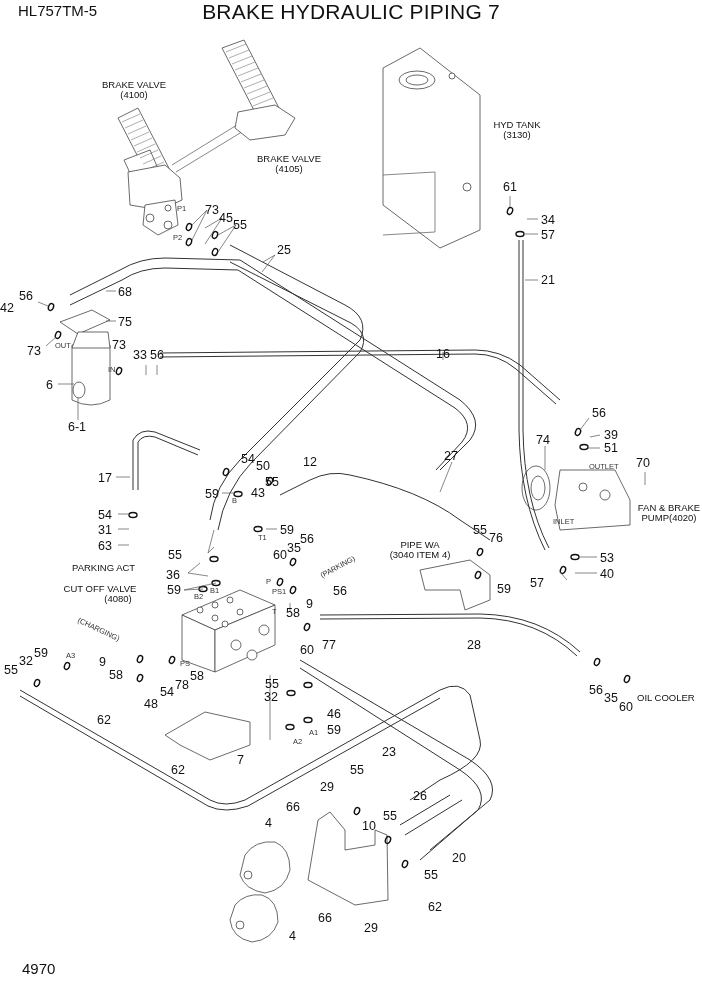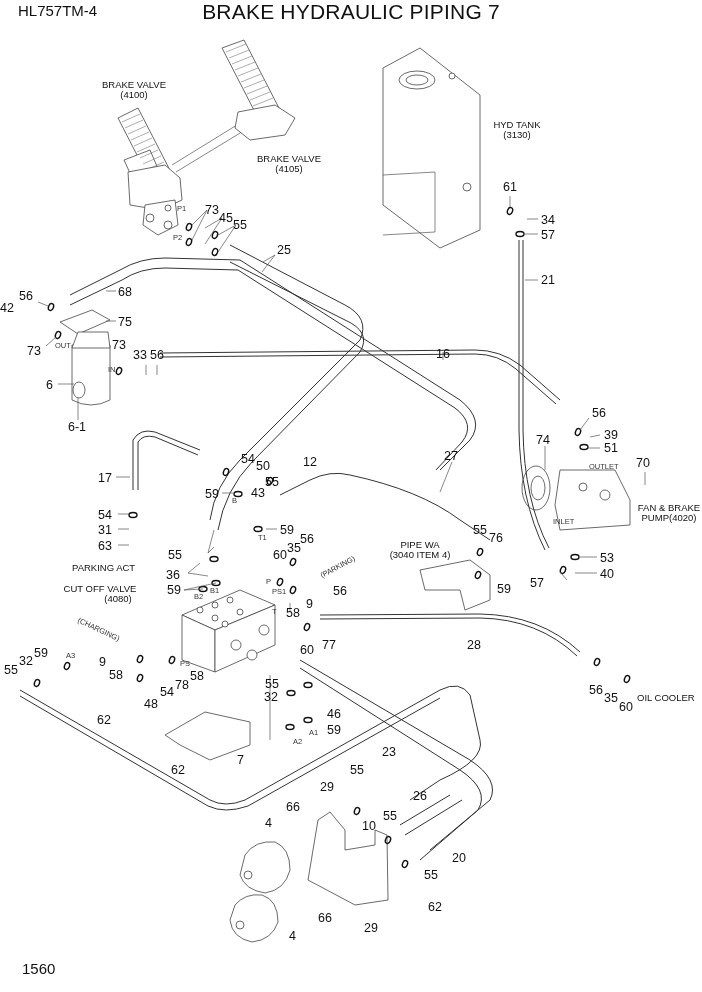--- a/index.html
+++ b/index.html
@@ -12,23 +12,23 @@
   .small { font-family:"Liberation Sans", sans-serif; font-size:9.5px; fill:#111; }
   .port { font-family:"Liberation Sans", sans-serif; font-size:7.5px; fill:#333; }
   .ln { stroke:#555; stroke-width:0.7; fill:none; }
   .pipe { stroke:#333; stroke-width:1; fill:none; }
   .part { stroke:#444; stroke-width:0.8; fill:#fff; }
   .ring { stroke:#111; stroke-width:1.4; fill:none; }
 </style>
 </head>
 <body>
 
-<div class="hdr-model">HL757TM-4</div>
+<div class="hdr-model">HL757TM-5</div>
 <div class="hdr-title">BRAKE HYDRAULIC PIPING 7</div>
-<div class="page-no">1560</div>
+<div class="page-no">4970</div>
 
 <svg class="art" width="702" height="992" viewBox="0 0 702 992">
 
   <g>
     <polygon class="part" points="118,118 138,108 175,180 155,190"></polygon>
     <polygon class="part" points="124,160 150,150 165,185 140,195"></polygon>
     <g stroke="#777" stroke-width="0.6">
       <line x1="122" y1="122" x2="140" y2="114"></line>
         <line x1="125" y1="128" x2="143" y2="120"></line>
       <line x1="128" y1="134" x2="146" y2="126"></line>

